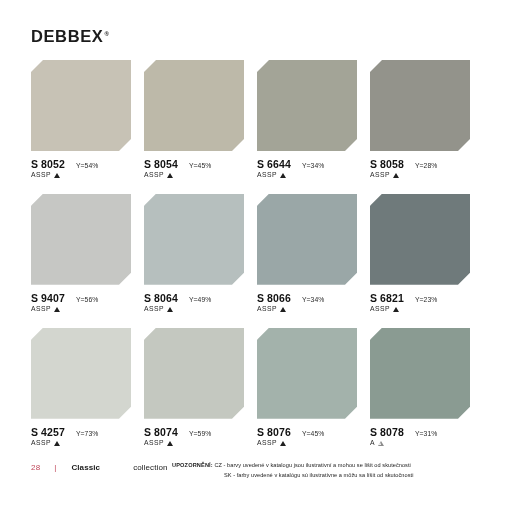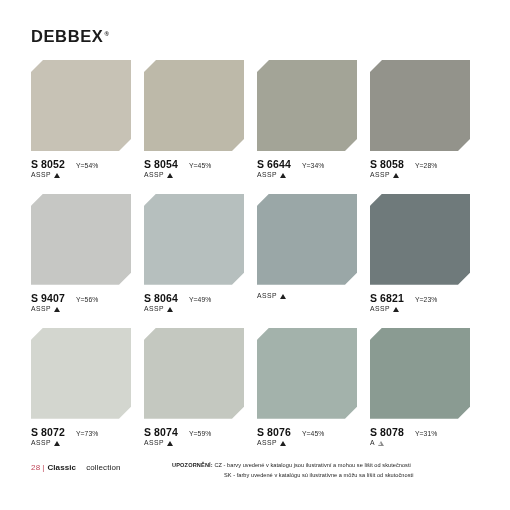--- a/index.html
+++ b/index.html
@@ -153,21 +153,21 @@
     top: 455px;
     width: 510px;
     height: 55px;
   }
   .footer-left {
     position: absolute;
     left: 31px;
     top: 8px;
     display: flex;
     align-items: baseline;
-    gap: 0px;
+    gap: 12px;
     font-size: 8px;
   }
   .pagenum {
     color: #c0485a;
     font-size: 8px;
     letter-spacing: 0.2px;
   }
   .pagesep {
     color: #c0485a;
     font-size: 8px;
@@ -177,21 +177,21 @@
     font-weight: bold;
     color: #1a1a1a;
     font-size: 8px;
     letter-spacing: 0.1px;
     text-align: center;
   }
   .coll-light {
     color: #1a1a1a;
     font-size: 8px;
     letter-spacing: 0.1px;
-    margin-left: 10px;
+    margin-left: 21px;
   }
 
   .footer-note {
     position: absolute;
     left: 172px;
     top: 5px;
     font-size: 5.6px;
     line-height: 1.85;
     color: #1c1c1c;
     letter-spacing: 0.05px;
@@ -298,20 +298,24 @@
           </div>
           <div class="label-bottom">
             <span class="grade">ASSP</span>
             <span class="tri-filled"></span>
           </div>
         </div>
       </div>
       <div class="cell">
         <div class="swatch" style="background: rgb(154, 167, 167);"></div>
         <div class="labels">
+          <div class="label-top">
+            <span class="code">S 8066</span>
+            <span class="yval">Y=34%</span>
+          </div>
           <div class="label-bottom">
             <span class="grade">ASSP</span>
             <span class="tri-filled"></span>
           </div>
         </div>
       </div>
       <div class="cell">
         <div class="swatch" style="background: rgb(111, 122, 123);"></div>
         <div class="labels">
           <div class="label-top">
@@ -324,21 +328,21 @@
           </div>
         </div>
       </div>
     </div>
 
     <div class="row">
       <div class="cell">
         <div class="swatch" style="background: rgb(211, 214, 207);"></div>
         <div class="labels">
           <div class="label-top">
-            <span class="code">S 8072</span>
+            <span class="code">S 4257</span>
             <span class="yval">Y=73%</span>
           </div>
           <div class="label-bottom">
             <span class="grade">ASSP</span>
             <span class="tri-filled"></span>
           </div>
         </div>
       </div>
       <div class="cell">
         <div class="swatch" style="background: rgb(196, 200, 192);"></div>

